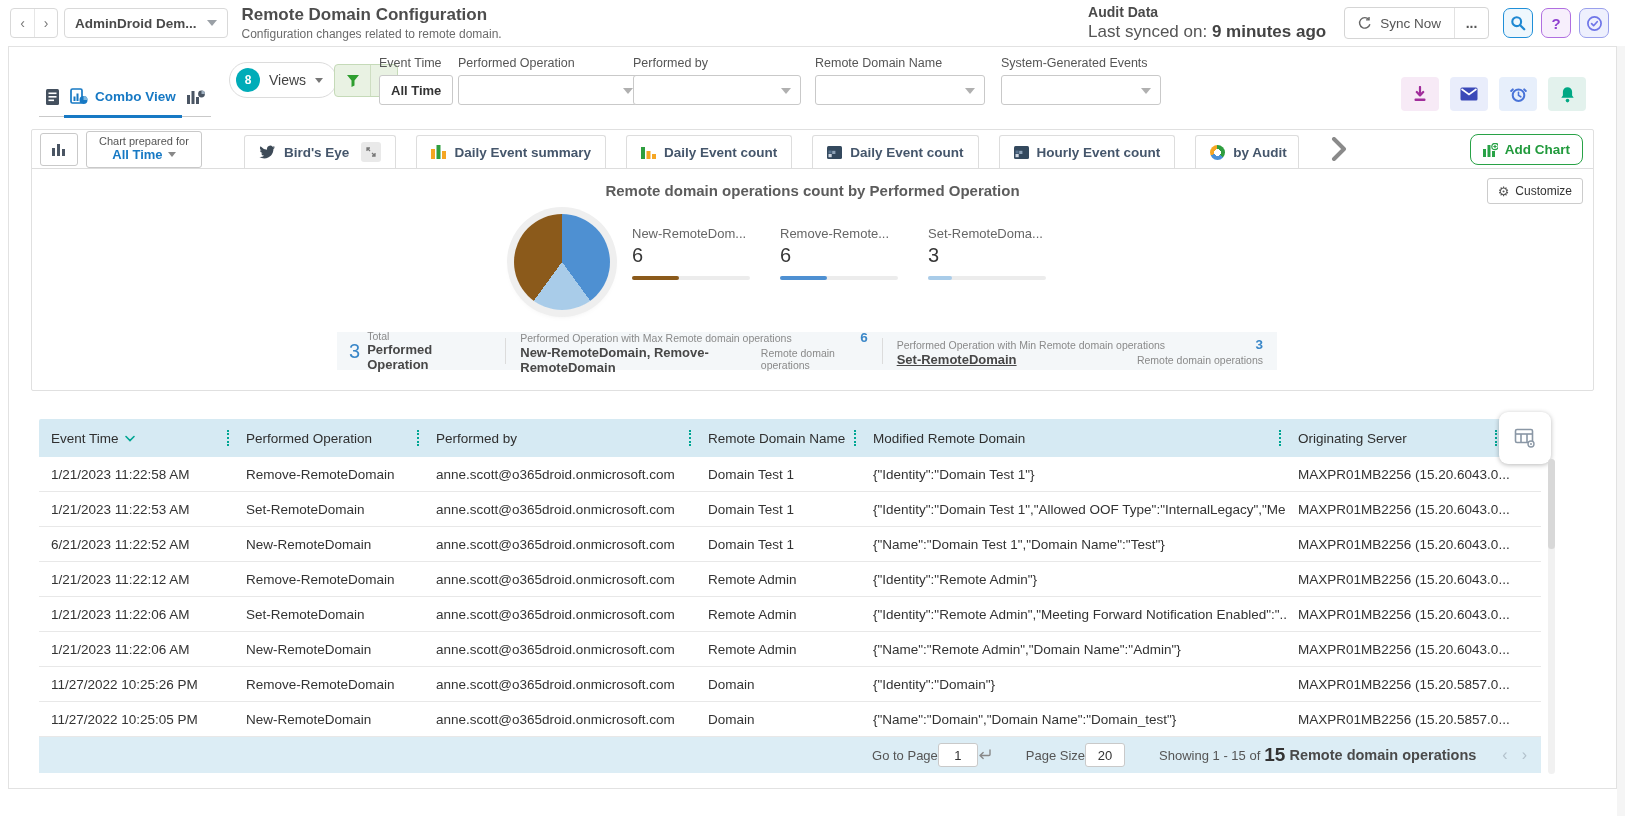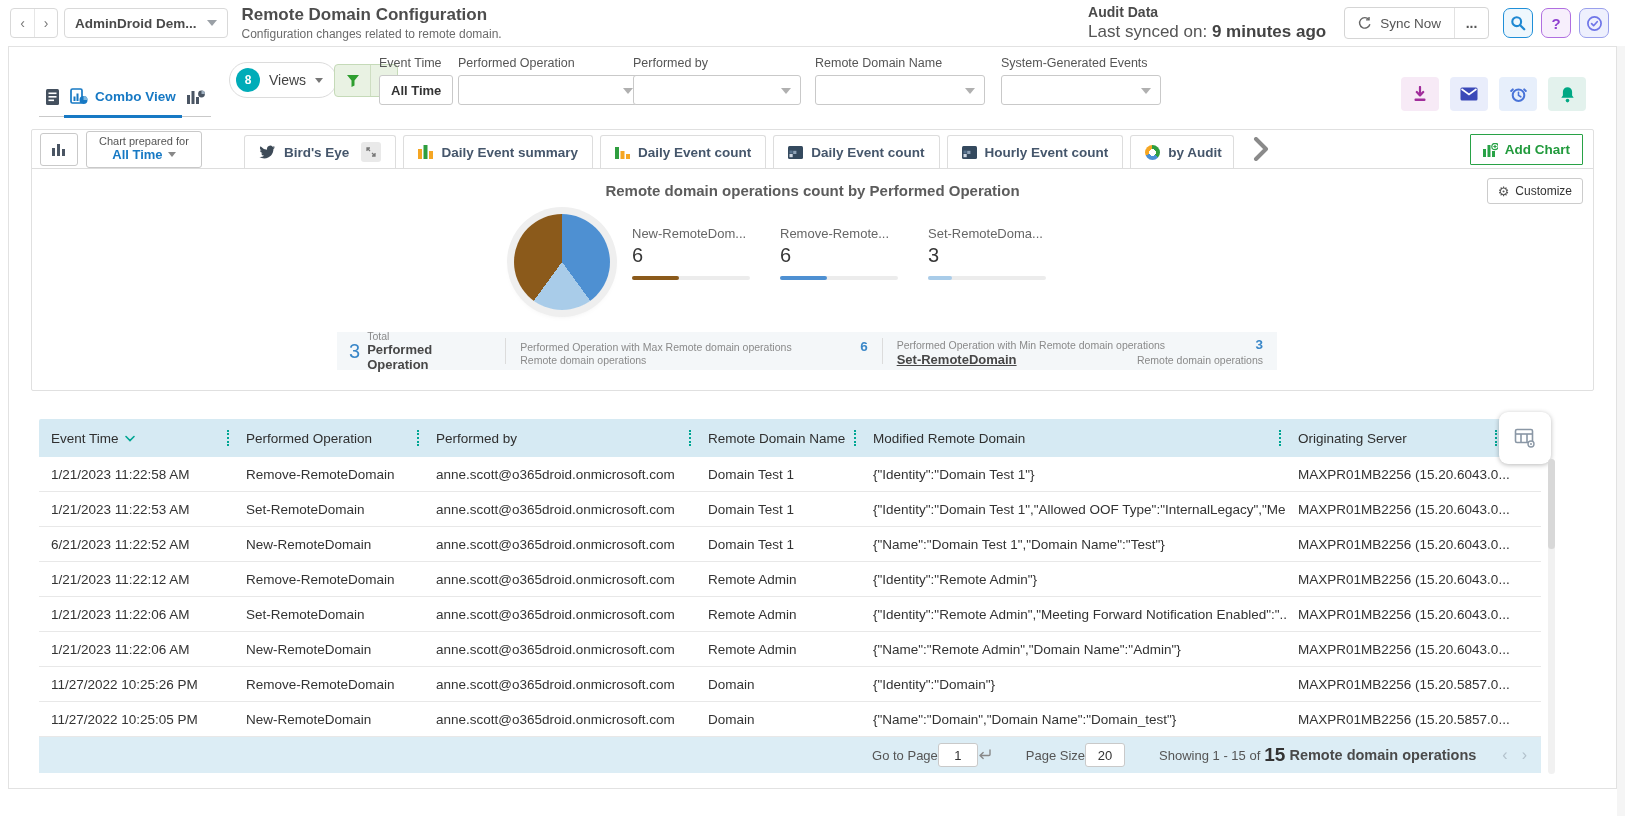--- a/index.html
+++ b/index.html
@@ -58,27 +58,27 @@
   .aicon.alarm { background:#e7effb; }
   .aicon.bell { background:#e3f2ed; }
 
   
   .chart-card { position:absolute; left:22px; right:22px; top:82px; height:262px; border:1px solid #e0e0e0; border-radius:2px; background:#fff; }
   .chart-tabs { display:flex; align-items:center; height:39px; border-bottom:1px solid #ddd; padding:0 8px; position:relative; }
   .ct-iconbtn { width:38px; height:33px; border:1px solid #c9c9c9; border-radius:3px; display:flex; align-items:center; justify-content:center; margin-right:8px; background:#fff; }
   .ct-prepared { border:1px solid #c9c9c9; border-radius:3px; height:37px; margin-right:42px; padding:3px 12px; text-align:center; background:#fff; }
   .ct-prep1 { font-size:11px; color:#555; }
   .ct-prep2 { font-size:13px; font-weight:bold; color:#1779c4; display:flex; align-items:center; gap:5px; justify-content:center; }
-  .ct-tab { display:flex; align-items:center; gap:8px; height:33px; align-self:flex-end; border:1px solid #ddd; border-bottom:none; border-radius:3px 3px 0 0; background:#fff; padding:0 14px; font-size:13.5px; color:#45566b; font-weight:bold; margin-right:7px; white-space:nowrap; }
+  .ct-tab { display:flex; align-items:center; gap:8px; height:33px; align-self:flex-end; border:1px solid #ddd; border-bottom:none; border-radius:3px 3px 0 0; background:#fff; padding:0 14px; font-size:13.5px; color:#45566b; font-weight:bold; margin-right:20px; white-space:nowrap; }
   .ct-tab.active { height:38px; border-top:3px solid #1779c4; color:#1779c4; margin-bottom:-1px; }
   .ct-tab .close-x { color:#98b2c6; font-size:14px; margin-left:4px; font-weight:normal; }
   .ct-tab.trunc { width:104px; overflow:hidden; padding-right:0; }
   .expand-box { width:20px; height:20px; background:#e9e9e9; border-radius:3px; display:flex; align-items:center; justify-content:center; margin-left:4px; }
   .ct-scroll { margin:0 12px; display:flex; align-items:center; }
-  .add-chart { position:absolute; right:10px; top:4px; height:31px; border:1px solid #28a246; border-radius:1px; color:#219a3c; font-weight:bold; font-size:13.5px; display:flex; gap:7px; padding:0 12px; align-items:center; background:#fff; }
+  .add-chart { position:absolute; right:10px; top:4px; height:31px; border:1px solid #28a246; border-radius:8px; color:#219a3c; font-weight:bold; font-size:13.5px; display:flex; gap:7px; padding:0 12px; align-items:center; background:#fff; }
   .customize-btn { position:absolute; right:10px; top:48px; height:26px; border:1px solid #ccc; border-radius:3px; background:#fff; font-size:12px; color:#333; display:flex; gap:6px; align-items:center; padding:0 10px; }
   .gear-glyph { font-size:13px; color:#555; }
   .chart-title { text-align:center; margin-top:13px; font-size:15px; font-weight:bold; color:#5c5c5c; }
   .pie { position:absolute; left:482px; top:84px; width:96px; height:96px; border-radius:50%; box-shadow:0 0 0 7px #efefef, 0 3px 8px rgba(0,0,0,.18); }
   .legend { position:absolute; left:600px; top:96px; display:flex; gap:30px; }
   .litem { width:118px; }
   .lname { font-size:13px; color:#666; white-space:nowrap; }
   .lval { font-size:20px; color:#383838; margin:3px 0 9px; }
   .lbar { height:4px; border-radius:2px; background:#ececec; position:relative; }
   .lfill { position:absolute; left:0; top:0; height:4px; border-radius:2px; }
@@ -408,20 +408,21 @@
           <div class="stat-lbl">Performed Operation</div>
         </span>
       </div>
       <div class="stat-div"></div>
       <div class="statwide max">
         <div class="rowline">
           <span class="stat-cap">Performed Operation with Max Remote domain operations</span>
           <span class="stat-num-sm">6</span>
         </div>
         <div class="rowline">
+          <span class="stat-names">New-RemoteDomain, Remove-RemoteDomain</span>
           <span class="stat-cap">Remote domain operations</span>
         </div>
       </div>
       <div class="stat-div"></div>
       <div class="statwide min">
         <div class="rowline">
           <span class="stat-cap">Performed Operation with Min Remote domain operations</span>
           <span class="stat-num-sm">3</span>
         </div>
         <div class="rowline">

